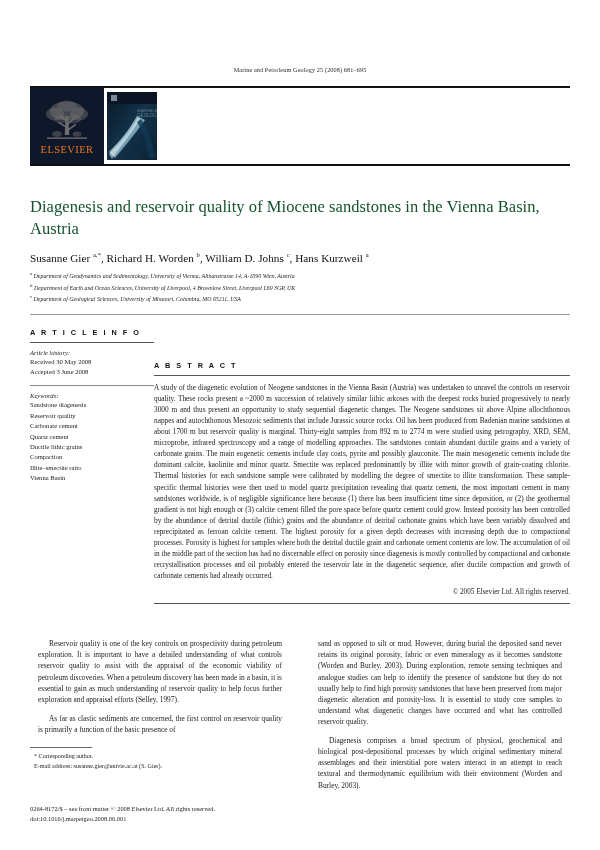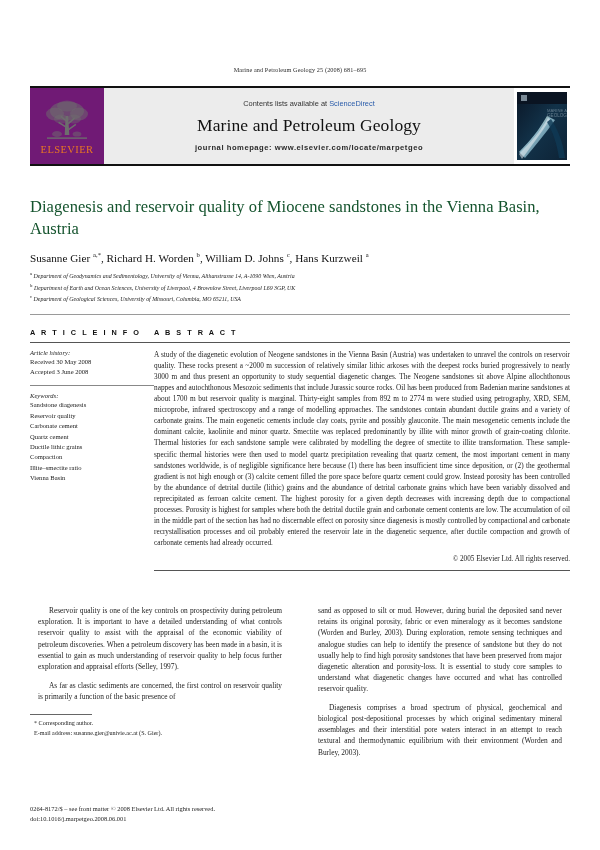--- a/index.html
+++ b/index.html
@@ -37,21 +37,21 @@
     margin-top: 13px;
     border-top: 2.6px solid #111;
     border-bottom: 2.6px solid #111;
     display: flex;
     align-items: stretch;
     height: 76px;
   }
   .elsevier-cell {
     width: 74px;
     flex: 0 0 74px;
-    background: #701a75;
+    background: #0f172a;
     display: flex;
     flex-direction: column;
     align-items: center;
     justify-content: center;
     padding-top: 2px;
     box-sizing: border-box;
   }
   .elsevier-tree { display:block; }
   .elsevier-word {
     font-family: "Liberation Serif", serif;
@@ -135,21 +135,21 @@
   .affil sup { font-style: normal; font-size: 4.8px; }
 
   .rule-thin { border-top: .7px solid #9a9a9a; margin-top: 9px; }
 
   
   .info-abstract {
     display: flex;
     margin-top: 13px;
   }
   .col-info { width: 124px; flex: 0 0 124px; }
-  .col-abstract { flex: 1 1 auto; }
+  .col-abstract { flex: 1 1 auto; margin-top: 33px; }
 
   .sec-head {
     font-family: "Liberation Sans", sans-serif;
     font-size: 7.3px;
     font-weight: bold;
     letter-spacing: 2.0px;
     color: #111;
     margin-bottom: 5px;
   }
   .hr-strong { border-top: 1.1px solid #555; margin: 0 0 6px; }
@@ -262,25 +262,20 @@
           <path d="M25.2 30 l-8 -5 l.8 -1.3 l7.6 4.7 z"></path>
           <path d="M27 31 l7.4 -5.2 l.9 1.3 l-7.7 5.3 z"></path>
           <ellipse cx="16" cy="36" rx="5" ry="3" opacity=".5"></ellipse>
           <ellipse cx="36" cy="36" rx="4.4" ry="2.6" opacity=".5"></ellipse>
           <rect x="6" y="39.4" width="40" height="1.4"></rect>
         </g>
       </svg>
       <div class="elsevier-word">ELSEVIER</div>
     </div>
 
-    <div class="center-cell">
-      <div class="contents-line"><span>Contents lists available at </span><span class="sciencedirect">ScienceDirect</span></div>
-      <div class="journal-title">Marine and Petroleum Geology</div>
-      <div class="homepage-line">journal homepage: www.elsevier.com/locate/marpetgeo</div>
-    </div>
 
     <div class="cover-cell">
       <div class="cover-thumb">
         <svg width="50" height="68" viewBox="0 0 50 68">
           <defs>
             <linearGradient id="sea" x1="0" y1="0" x2="1" y2="1">
               <stop offset="0" stop-color="#0a1626"></stop>
               <stop offset="0.5" stop-color="#123249"></stop>
               <stop offset="1" stop-color="#0d2235"></stop>
             </linearGradient>

